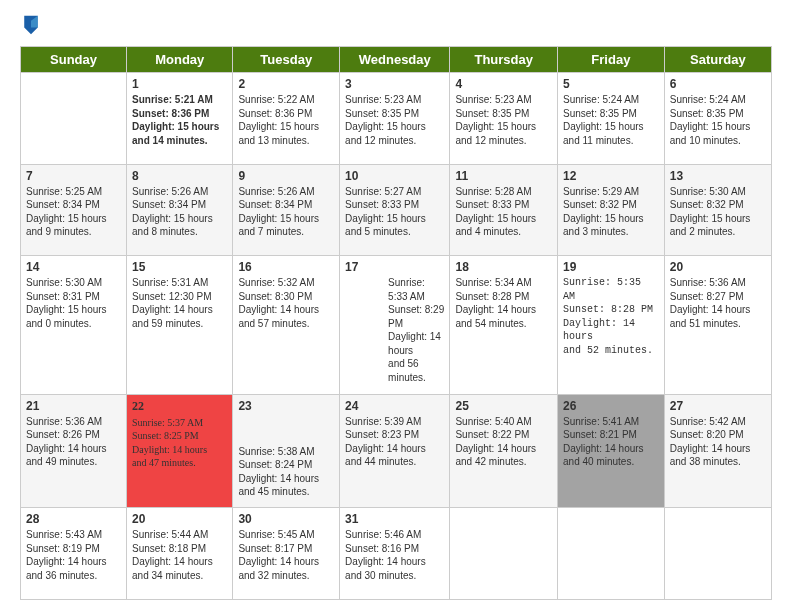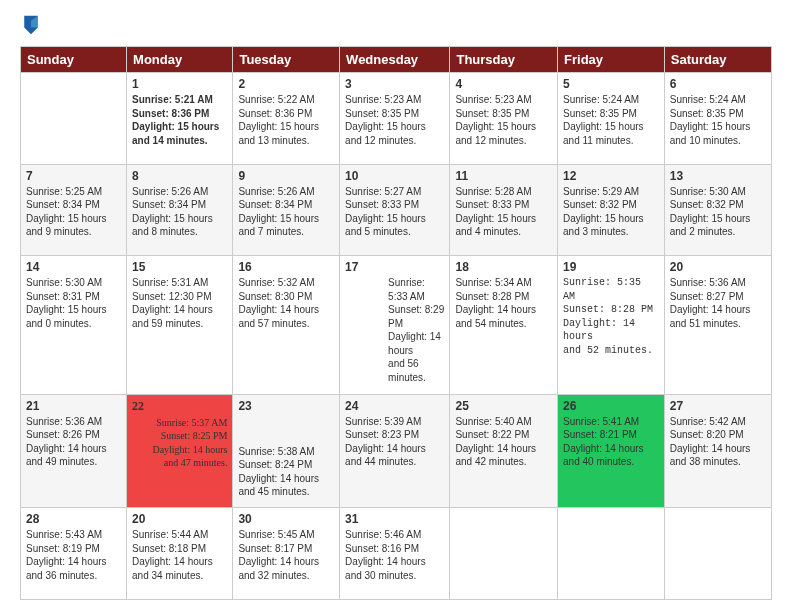--- a/index.html
+++ b/index.html
@@ -61,23 +61,23 @@
       font-size: 14px;
       color: #555;
       margin-top: 2px;
     }
     .calendar {
       border-collapse: collapse;
       width: 100%;
       flex: 1;
     }
     .calendar th {
-      background-color: #7f1d1d;
+      background-color: #4d7c0f;
       color: white;
-      text-align: left;
+      text-align: center;
       padding: 5px 6px;
       font-size: 13px;
       font-weight: bold;
       border: 1px solid #ccc;
     }
     .calendar td {
       border: 1px solid #ccc;
       vertical-align: top;
       padding: 4px 5px;
       width: 113px;
@@ -291,21 +291,21 @@
         <tr>
           <td style="background: rgb(245, 245, 245);">
             <span class="day-num">21</span>
             <div class="day-info" style="white-space: pre-line;">Sunrise: 5:36 AM
 Sunset: 8:26 PM
 Daylight: 14 hours
 and 49 minutes.</div>
           </td>
           <td style="background: #ef4444; font-family: Liberation Serif, serif;">
             <span class="day-num">22</span>
-            <div class="day-info" style="white-space: pre-line; text-align: right;">Sunrise: 5:37 AM
+            <div class="day-info" style="white-space: pre-line;">Sunrise: 5:37 AM
 Sunset: 8:25 PM
 Daylight: 14 hours
 and 47 minutes.</div>
           </td>
           <td style="background: rgb(245, 245, 245);">
             <span class="day-num">23</span>
             <div class="day-info" style="white-space: pre-line; margin-top: 32px;">Sunrise: 5:38 AM
 Sunset: 8:24 PM
 Daylight: 14 hours
 and 45 minutes.</div>
@@ -317,21 +317,21 @@
 Daylight: 14 hours
 and 44 minutes.</div>
           </td>
           <td style="background: rgb(245, 245, 245);">
             <span class="day-num">25</span>
             <div class="day-info" style="white-space: pre-line;">Sunrise: 5:40 AM
 Sunset: 8:22 PM
 Daylight: 14 hours
 and 42 minutes.</div>
           </td>
-          <td style="background: #22c55e;">
+          <td style="background: #a3a3a3;">
             <span class="day-num">26</span>
             <div class="day-info" style="white-space: pre-line;">Sunrise: 5:41 AM
 Sunset: 8:21 PM
 Daylight: 14 hours
 and 40 minutes.</div>
           </td>
           <td style="background: rgb(245, 245, 245);">
             <span class="day-num">27</span>
             <div class="day-info" style="white-space: pre-line;">Sunrise: 5:42 AM
 Sunset: 8:20 PM

